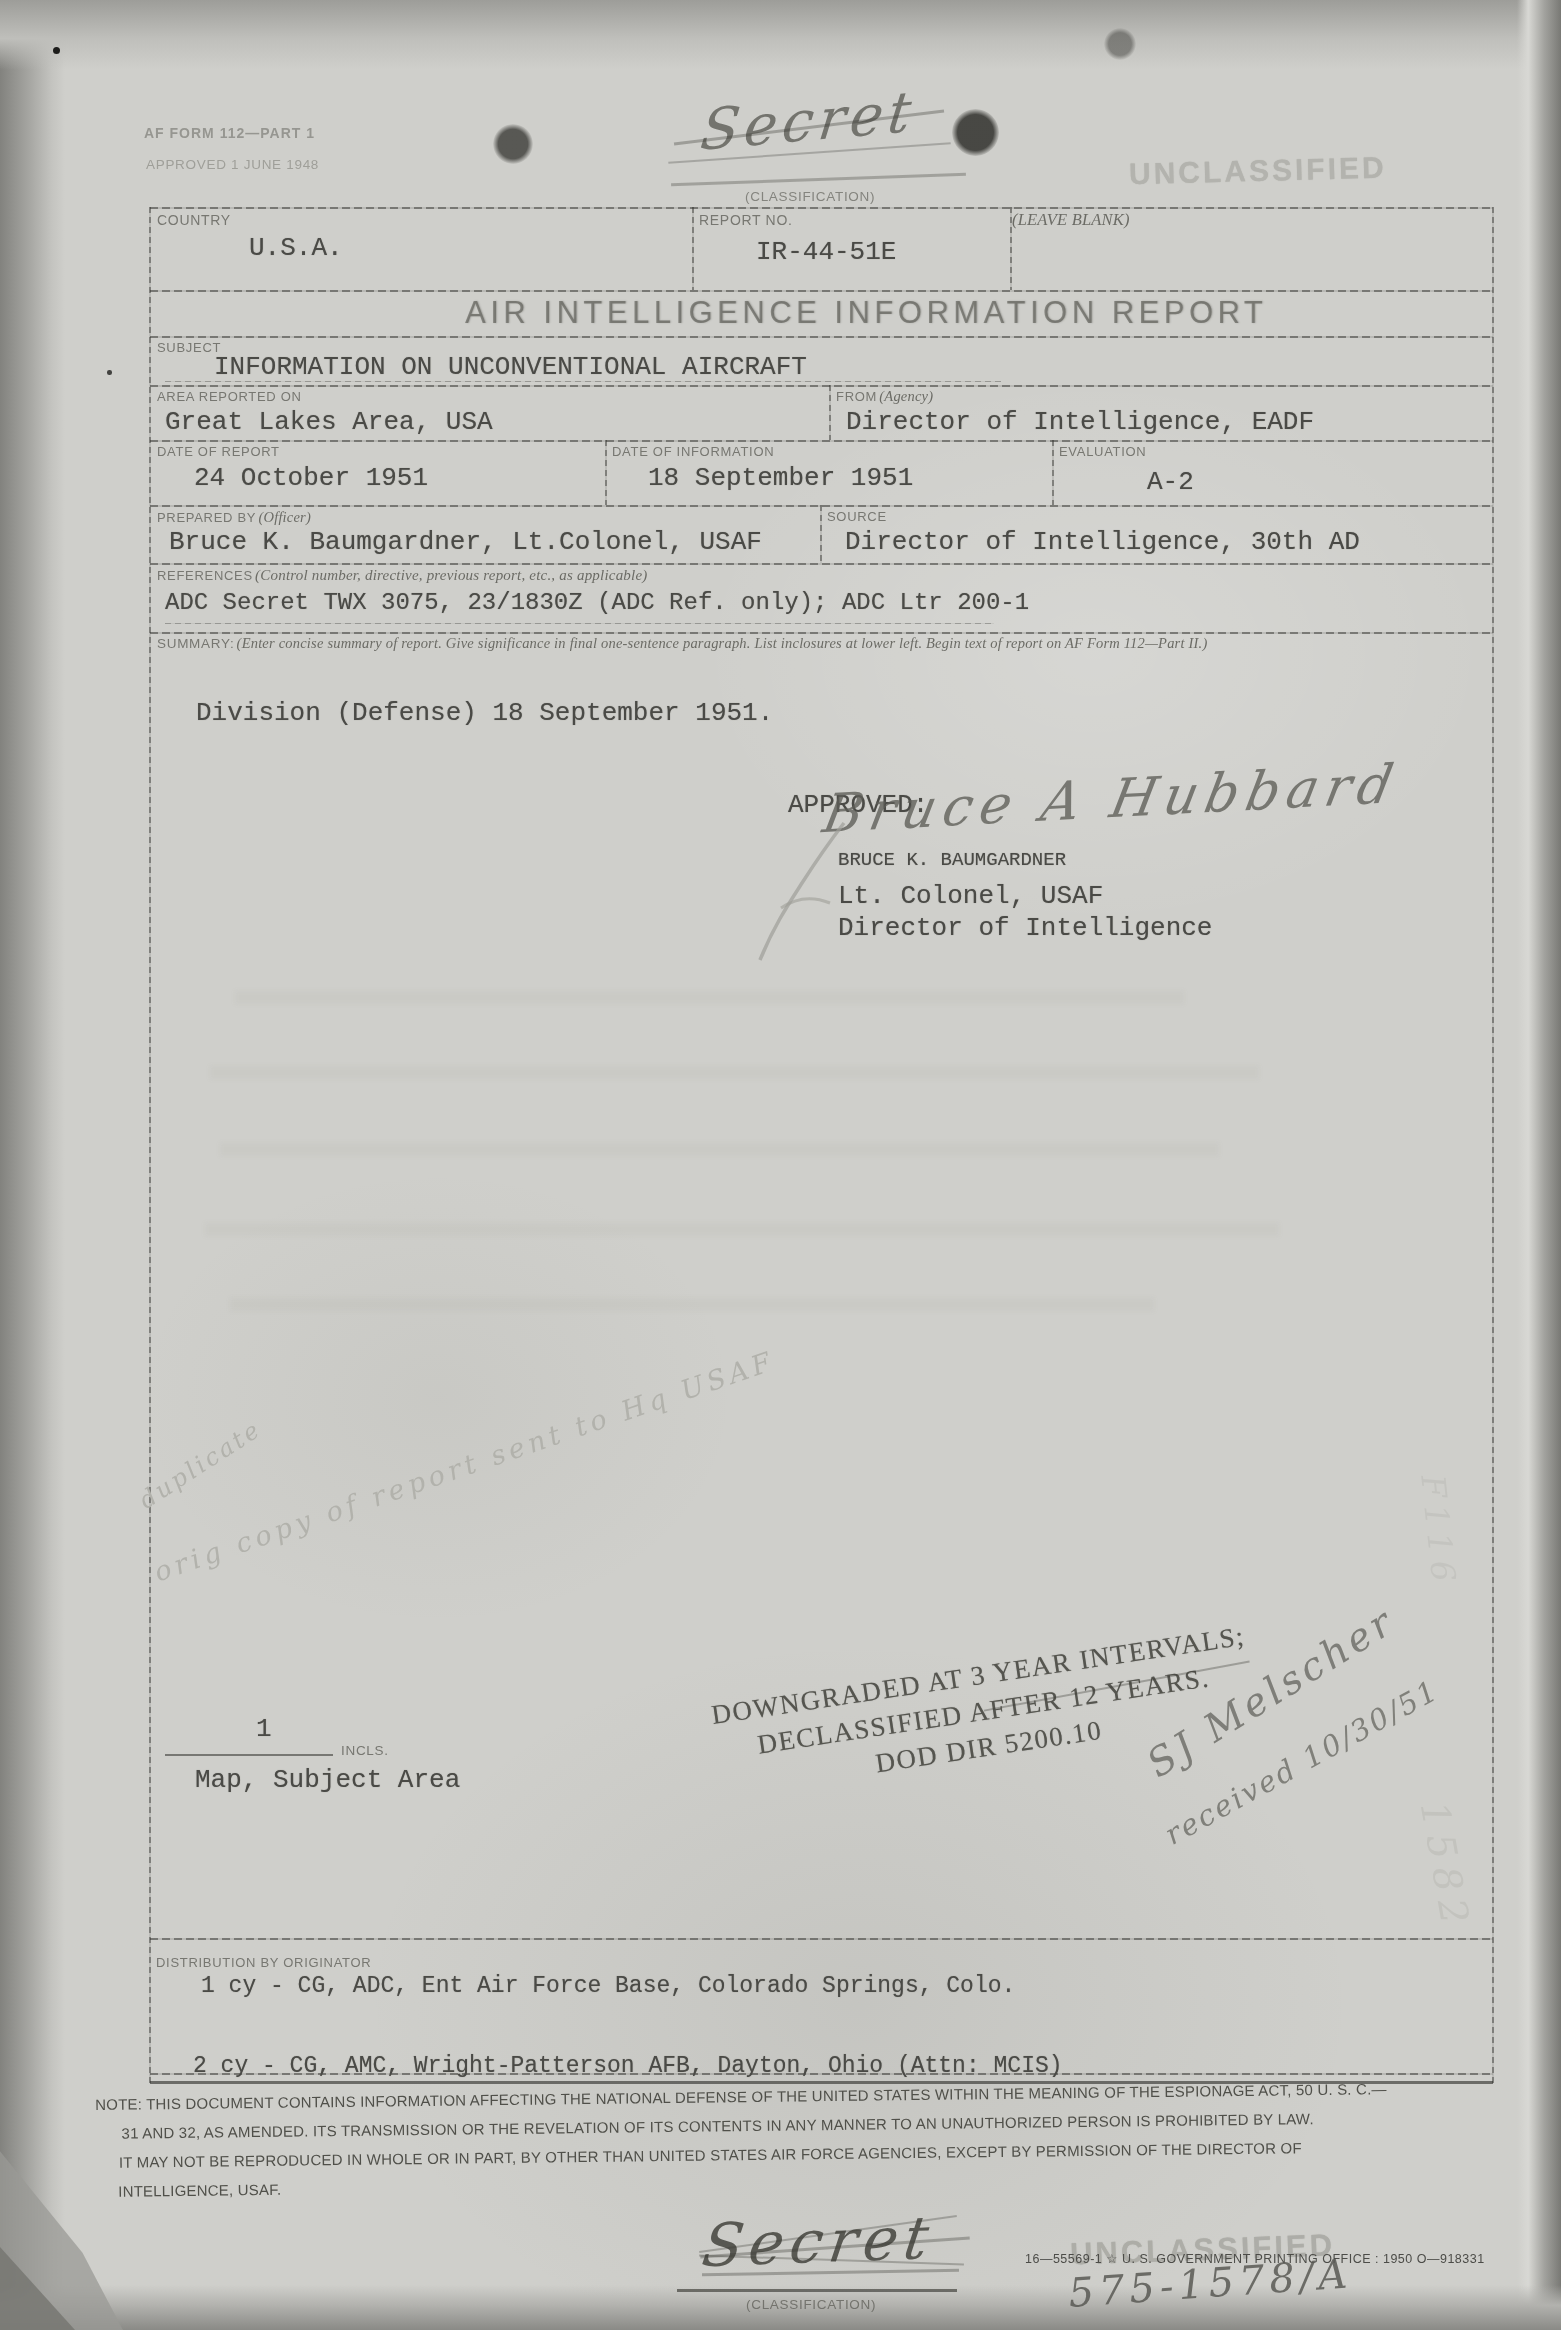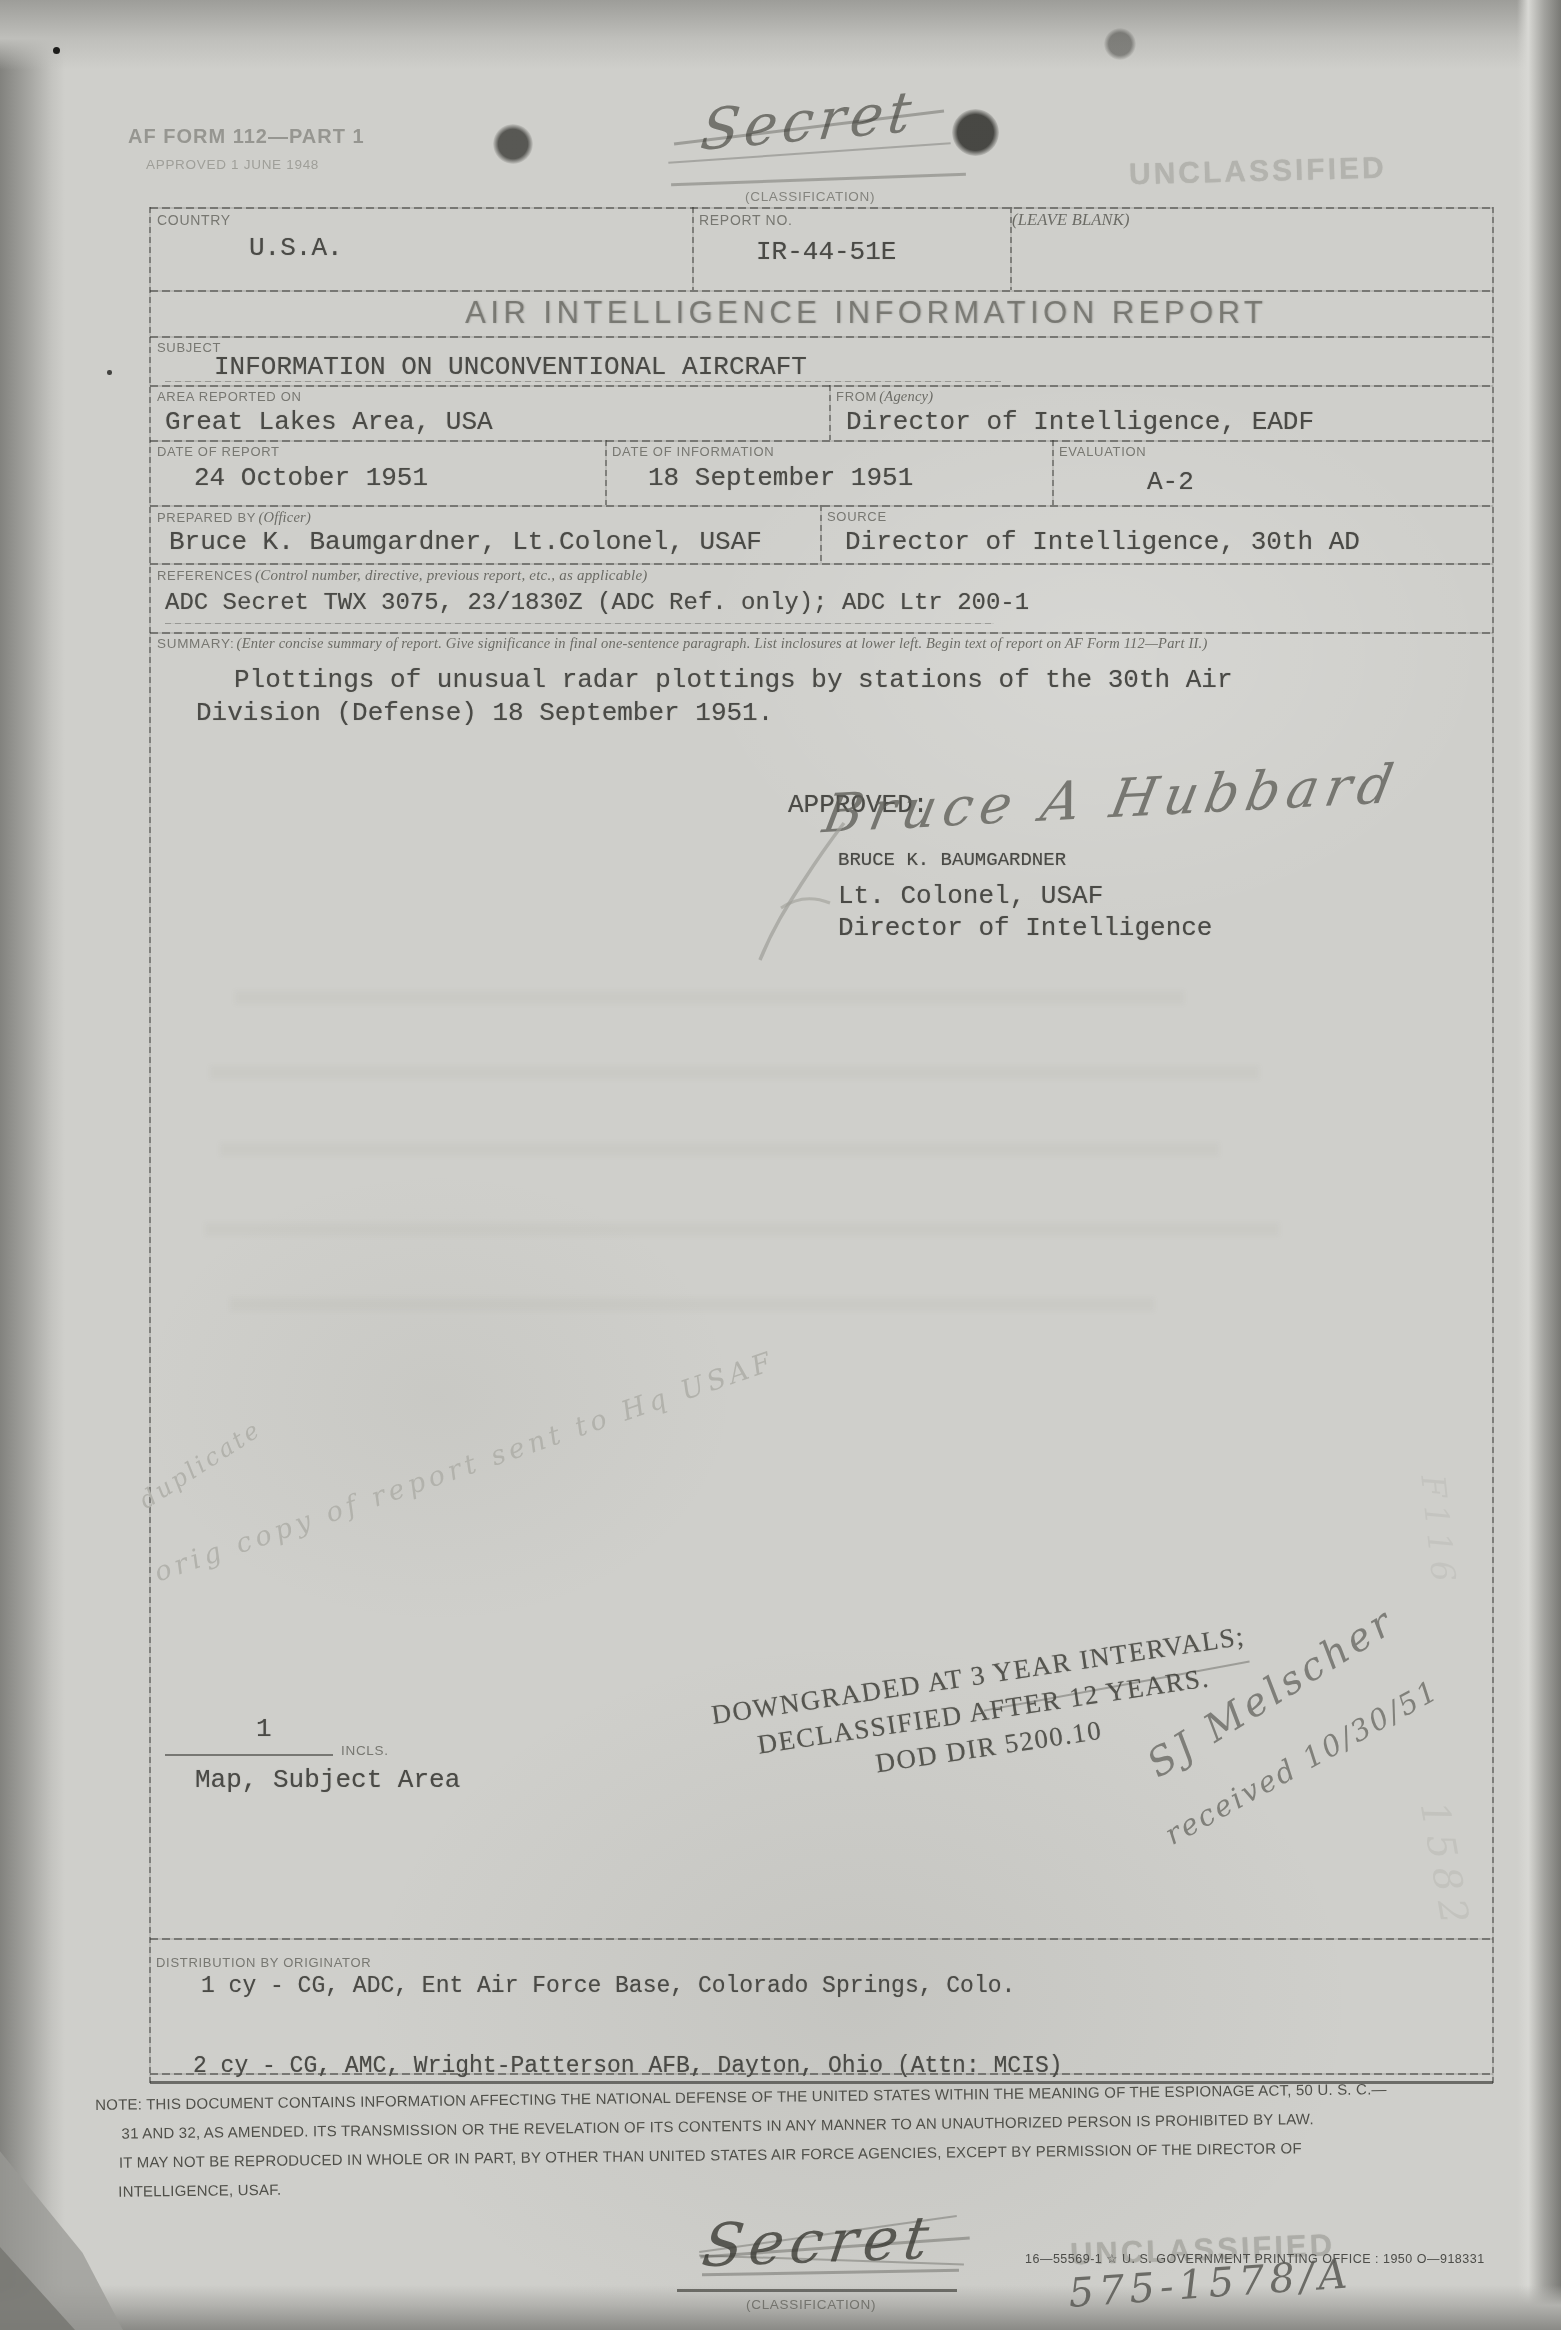--- a/index.html
+++ b/index.html
@@ -41,21 +41,21 @@
   <div class="abs" style="left:0;bottom:0;width:1562px;height:45px;background:linear-gradient(0deg,#8a8a86,#b2b2ae 55%,rgba(178,178,174,0));"></div>
   <div class="abs" style="left:0;top:2127px;width:150px;height:203px;background:#9a9a96;opacity:.75;clip-path:polygon(0 12%,55% 62%,82% 100%,0 100%);"></div>
   <div class="abs" style="left:0;top:2247px;width:75px;height:83px;background:#74746f;opacity:.8;clip-path:polygon(0 0,100% 100%,0 100%);"></div>
 
   <div class="abs dot" style="left:493px;top:124px;width:40px;height:40px;background:radial-gradient(circle,rgba(42,42,38,.72) 0 52%,rgba(42,42,38,0) 72%);"></div>
   <div class="abs dot" style="left:952px;top:109px;width:47px;height:47px;background:radial-gradient(circle,rgba(38,38,34,.8) 0 54%,rgba(38,38,34,0) 73%);"></div>
   <div class="abs dot" style="left:1104px;top:28px;width:32px;height:32px;background:radial-gradient(circle,rgba(60,60,56,.5) 0 50%,rgba(60,60,56,0) 72%);"></div>
   <div class="abs dot" style="left:53px;top:47px;width:7px;height:7px;background:#1d1d1b;"></div>
   <div class="abs dot" style="left:107px;top:370px;width:4.5px;height:4.5px;background:rgba(30,30,28,.8);"></div>
 
-  <div class="abs lbl" style="left:128px;top:125px;font-size:20px;font-weight:bold;color:#8d8d87;letter-spacing:1px;opacity:.85;">AF FORM 112—PART 1</div>
+  <div class="abs lbl" style="left:144px;top:125px;font-size:14px;font-weight:bold;color:#8d8d87;letter-spacing:1px;opacity:.85;">AF FORM 112—PART 1</div>
   <div class="abs lbl" style="left:146px;top:157px;font-size:13.5px;color:#9b9b95;">APPROVED 1 JUNE 1948</div>
 
   <div class="abs script" style="left:701px;top:88px;font-size:56px;transform:rotate(-5deg) skewX(-12deg);letter-spacing:5px;opacity:.8;">Secret</div>
   <div class="abs inkline" style="left:673px;top:126px;width:272px;height:2.5px;transform:rotate(-7deg);opacity:.6;"></div>
   <div class="abs inkline" style="left:668px;top:152px;width:283px;height:2px;transform:rotate(-4deg);opacity:.5;"></div>
   <div class="abs inkline" style="left:671px;top:178px;width:295px;height:2.5px;transform:rotate(-2deg);opacity:.55;"></div>
   <div class="abs lbl" style="left:745px;top:189px;font-size:13.5px;color:#7e7e78;">(CLASSIFICATION)</div>
   <div class="abs faded-stamp" style="left:1129px;top:154px;font-size:30px;transform:rotate(-1.5deg);">UNCLASSIFIED</div>
 
   <div class="abs vline" style="left:149px;top:207px;height:1876px;"></div>
@@ -118,21 +118,20 @@
     <span class="it" style="font-size:15px;">(Control number, directive, previous report, etc., as applicable)</span>
   </div>
   <div class="abs typed" style="left:165px;top:589px;font-size:24px;">ADC Secret TWX 3075, 23/1830Z (ADC Ref. only); ADC Ltr 200-1</div>
   <div class="abs hline-soft" style="left:165px;top:623px;width:829px;"></div>
 
   <div class="abs" style="left:157px;top:635px;white-space:nowrap;">
     <span class="lbl" style="font-size:13.5px;">SUMMARY:</span>
     <span class="it" style="font-size:14.5px;">(Enter concise summary of report.  Give significance in final one-sentence paragraph.  List inclosures at lower left.  Begin text of report on AF Form 112—Part II.)</span>
   </div>
 
-  <div class="abs typed" style="left:234px;top:665px;font-size:26px;">Plottings of unusual radar plottings by stations of the 30th Air</div>
   <div class="abs typed" style="left:196px;top:698px;font-size:26px;">Division (Defense) 18 September 1951.</div>
 
   <div class="abs typed" style="left:788px;top:790px;font-size:26px;">APPROVED:</div>
   <div class="abs script" style="left:824px;top:768px;font-size:53px;letter-spacing:7px;transform:rotate(-3deg) skewX(-14deg);opacity:.78;">Bruce A Hubbard</div>
   <div class="abs typed" style="left:838px;top:849px;font-size:19px;">BRUCE K. BAUMGARDNER</div>
   <div class="abs typed" style="left:838px;top:881px;font-size:26px;">Lt. Colonel, USAF</div>
   <div class="abs typed" style="left:838px;top:913px;font-size:26px;">Director of Intelligence</div>
   <svg class="abs" style="left:751px;top:814px;" width="105" height="155" viewBox="0 0 210 310">
     <path d="M18 292 C 45 225, 75 180, 102 138 S 165 45, 186 18" fill="none" stroke="#9e9e98" stroke-width="7" opacity=".7"></path>
     <path d="M60 188 C 92 166, 124 164, 158 178" fill="none" stroke="#9e9e98" stroke-width="6" opacity=".6"></path>

